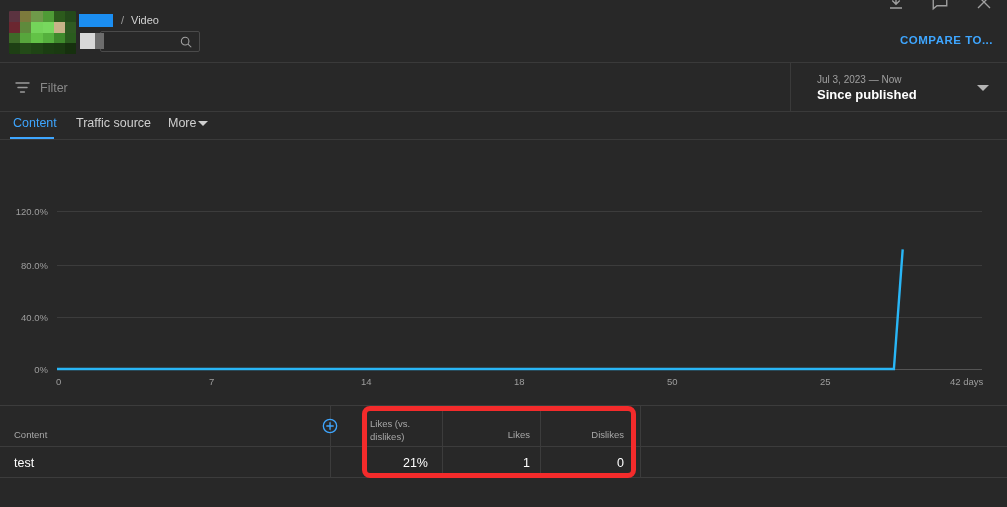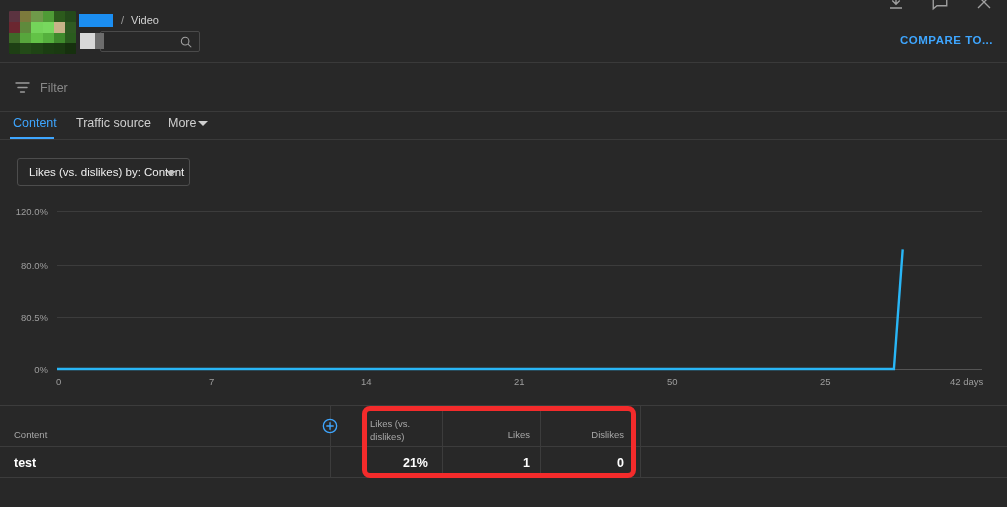--- a/index.html
+++ b/index.html
@@ -102,21 +102,21 @@
 
   
   .table { position: absolute; left: 0; top: 405px; width: 1007px; height: 78px; }
   .table-hdr-line { position: absolute; left: 0; top: 0; width: 1007px; height: 1px; background: #3c3c3c; }
   .table-row-line { position: absolute; left: 0; top: 41px; width: 1007px; height: 1px; background: #3c3c3c; }
   .table-bot-line { position: absolute; left: 0; top: 72px; width: 1007px; height: 1px; background: #3c3c3c; }
 
   .col-div { position: absolute; width: 1px; background: #3c3c3c; }
 
   .th { position: absolute; font-size: 9.5px; color: #a8a8a8; }
-  .td { position: absolute; font-size: 12.5px; font-weight: bold; color: #ffffff; }
+  .td { position: absolute; font-size: 12.5px; font-weight: normal; color: #ffffff; }
 
   .add-col {
     position: absolute; left: 322px; top: 13px; width: 16px; height: 16px;
     cursor: pointer;
   }
 
   .redbox {
     position: absolute; left: 362px; top: 406px; width: 274px; height: 72px;
     border: 5px solid #f42b2b; border-radius: 8px; pointer-events: none;
   }
@@ -181,54 +181,55 @@
 
     <div class="compare-to">COMPARE TO...</div>
   </div>
 
   <div class="filterrow">
     <svg class="filter-icon" viewBox="0 0 24 20">
       <path d="M2 3h20M5 10h14M9 17h6" fill="none" stroke="#9a9a9a" stroke-width="2.2" stroke-linecap="round"></path>
     </svg>
     <span class="filter-label">Filter</span>
 
+    <div class="daterange">
+      <div class="dr-top">Jul 3, 2023 — Now</div>
+      <div class="dr-main">Since published</div>
+      <div class="dr-caret"></div>
+    </div>
   </div>
 
   <div class="tabs">
     <div class="tab t1">Content</div>
     <div class="tab t2">Traffic source</div>
     <div class="tab t3">More</div>
     <div class="more-caret"></div>
     <div class="tab-underline"></div>
   </div>
 
-  <div class="metric-select">
-    <span class="metric-label">Likes (vs. dislikes) by: Content</span>
-    <span class="metric-caret"></span>
-  </div>
 
   <div class="chart">
     <div class="ylab" style="left:0px; top:10px;">120.0%</div>
     <div class="ylab" style="left:0px; top:64px;">80.0%</div>
-    <div class="ylab" style="left:0px; top:116px;">80.5%</div>
+    <div class="ylab" style="left:0px; top:116px;">40.0%</div>
     <div class="ylab" style="left:0px; top:168px;">0%</div>
 
     <div class="gridline" style="top:15px;"></div>
     <div class="gridline" style="top:69px;"></div>
     <div class="gridline" style="top:121px;"></div>
     <div class="xaxis-line"></div>
 
     <svg class="chart-svg" viewBox="0 0 1007 196" preserveAspectRatio="none">
       <polyline id="series-test" fill="none" stroke="#29b6f6" stroke-width="2.4" points="57.0,173.0 211.2,173.0 365.3,173.0 519.5,173.0 673.7,173.0 827.8,173.0 893.9,173.0 902.7,53.3"></polyline>
     </svg>
 
     <div class="xlab" style="left:56px;">0</div>
     <div class="xlab" style="left:209px;">7</div>
     <div class="xlab" style="left:361px;">14</div>
-    <div class="xlab" style="left:514px;">21</div>
+    <div class="xlab" style="left:514px;">18</div>
     <div class="xlab" style="left:667px;">50</div>
     <div class="xlab" style="left:820px;">25</div>
     <div class="xlab" style="left:950px;">42 days</div>
   </div>
 
   <div class="table">
     <div class="table-hdr-line"></div>
     <div class="table-row-line"></div>
     <div class="table-bot-line"></div>
 

